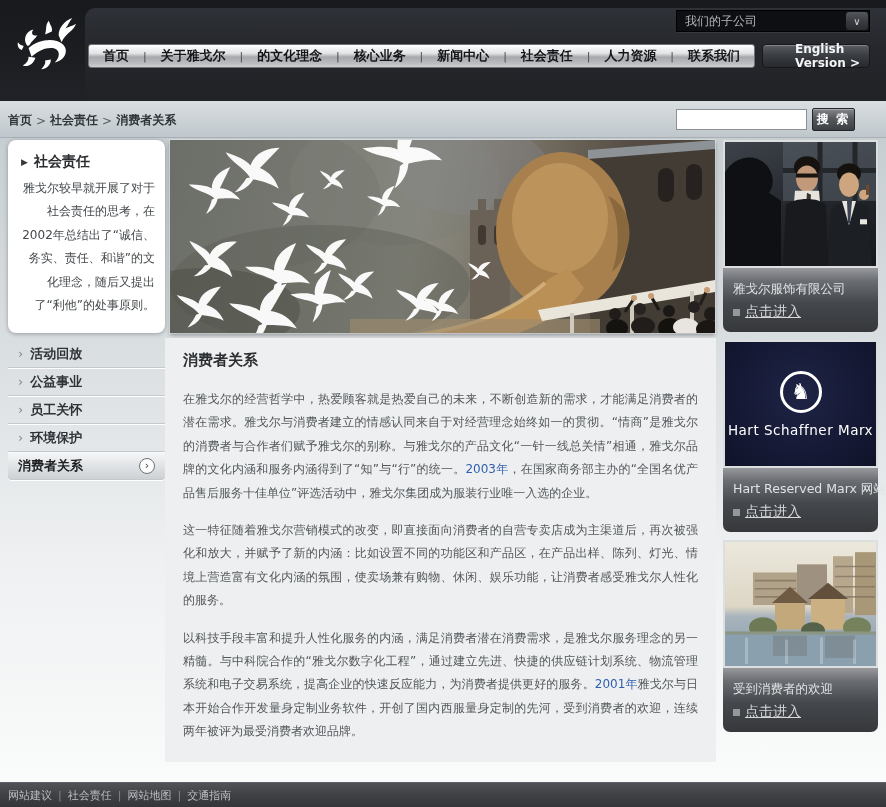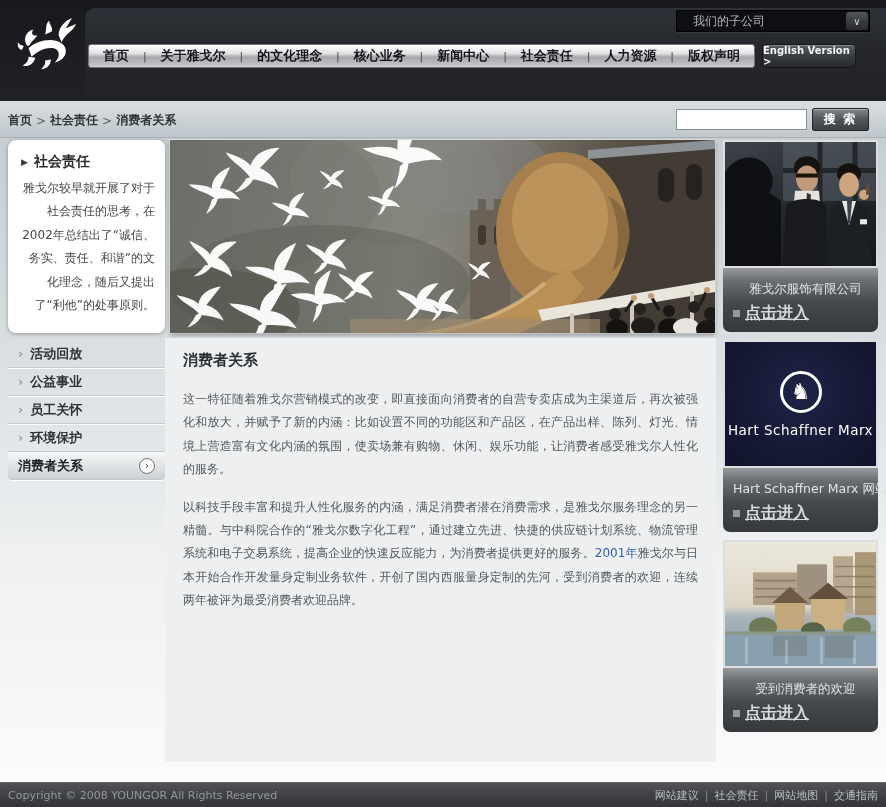--- a/index.html
+++ b/index.html
@@ -9,44 +9,44 @@
 
   
   .header { position:absolute; left:0; top:0; width:886px; height:101px; background:linear-gradient(180deg,#17191d 0%,#1c1e22 60%,#202227 100%); }
   .header-panel { position:absolute; left:85px; top:8px; width:801px; height:93px; border-radius:10px 0 0 0;
     background:linear-gradient(180deg,#2e3137 0%,#25272c 45%,#202226 100%); }
   .logo { position:absolute; left:16px; top:14px; width:62px; height:64px; }
   .logo svg { width:100%; height:100%; }
 
   .sub-dropdown { position:absolute; left:676px; top:10px; width:194px; height:22px; background:#0e0f12;
     border:1px solid #000; box-shadow:0 1px 0 rgba(255,255,255,.06); display:flex; align-items:center; cursor:pointer; }
-  .sub-dropdown .dd-label { flex:1; color:#b5b8bb; font-size:12px; padding-left:16px; white-space:nowrap; overflow:hidden; }
+  .sub-dropdown .dd-label { flex:1; color:#b5b8bb; font-size:12px; padding-left:8px; white-space:nowrap; overflow:hidden; }
   .dd-btn { width:24px; height:20px; margin-right:0; border-radius:4px; border:1px solid #101115;
     background:linear-gradient(180deg,#54575d 0%,#3a3c41 50%,#2a2c30 100%); color:#d3d5d7; font-size:10px;
     display:flex; align-items:center; justify-content:center; }
 
   .navbar { position:absolute; left:88px; top:44px; width:667px; height:24px; border-radius:3px; border:1px solid #6f7174;
     background:linear-gradient(180deg,#ffffff 0%,#e2e3e5 38%,#a6a8ab 55%,#bcbec1 85%,#cfd0d2 100%);
     display:flex; align-items:center; justify-content:space-between; padding:0 14px; }
   .nav-item { font-size:13px; font-weight:bold; color:#141619; cursor:pointer; white-space:nowrap; }
   .nav-sep { font-size:11px; color:#4a4c4f; }
 
-  .eng-btn { position:absolute; left:762px; top:44px; width:94px; height:24px; border-radius:4px; border:1px solid #17181c;
+  .eng-btn { position:absolute; left:762px; top:44px; width:108px; height:24px; border-radius:4px; border:1px solid #17181c;
     background:linear-gradient(180deg,#5a5d63 0%,#3b3e43 45%,#26282c 100%); box-shadow:inset 0 1px 0 rgba(255,255,255,.25);
-    color:#f3f4f5; font-size:10px; font-weight:bold; display:flex; align-items:center; justify-content:center; cursor:pointer; }
+    color:#f3f4f5; font-size:12px; font-weight:bold; display:flex; align-items:center; justify-content:center; cursor:pointer;padding-left:32px; }
 
   
   .crumb-bar { position:absolute; left:0; top:101px; width:886px; height:37px;
     background:linear-gradient(180deg,#d9dee1 0%,#cbd2d6 55%,#bfc7cc 100%); border-bottom:1px solid #a9b1b6; }
   .breadcrumb { position:absolute; left:8px; top:11px; font-size:12px; font-weight:bold; color:#2f3438; display:flex; gap:4px; align-items:center; }
   .crumb-item { cursor:pointer; }
   .crumb-item.current { cursor:default; }
   .crumb-sep { color:#5a6065; font-weight:normal; }
   .search-input { position:absolute; left:676px; top:8px; width:131px; height:21px; border:1px solid #8b9196; background:#fff; font-size:12px; padding:0 5px; }
-  .search-btn { position:absolute; left:812px; top:7px; width:57px; height:23px; border:1px solid #24262a; border-radius:2px;
+  .search-btn { position:absolute; left:812px; top:7px; width:43px; height:23px; border:1px solid #24262a; border-radius:2px;
     background:linear-gradient(180deg,#83868b 0%,#55585d 45%,#3c3f44 100%); box-shadow:inset 0 1px 0 rgba(255,255,255,.3);
     color:#fff; font-size:12px; font-weight:bold; letter-spacing:2px; cursor:pointer; }
 
   
   .content { position:absolute; left:0; top:138px; width:886px; height:644px;
     background:linear-gradient(180deg,#c7ced2 0%,#d8dde0 30%,#eef0f1 65%,#fafbfb 100%); }
 
   
   .banner { position:absolute; left:170px; top:2px; width:545px; height:193px; overflow:hidden;
     background:linear-gradient(100deg,#6a6c66 0%,#7e8078 28%,#8d8c83 45%,#767065 62%,#554d43 80%,#463e36 100%);
@@ -75,25 +75,25 @@
   .main-panel { position:absolute; left:165px; top:200px; width:551px; height:424px; background:#edeff0; padding:13px 18px 0 18px; }
   .main-title { font-size:15px; font-weight:600; color:#2c2f32; margin-bottom:18px; }
   .main-panel p { font-size:12px; color:#53575a; line-height:1.95; text-align:justify; margin-bottom:14px; }
   .blue { color:#2f5fae; }
 
   
   .promo { position:absolute; left:723px; width:155px; cursor:default; }
   .promo-photo { width:155px; height:128px; border:2px solid #dcdedf; background:#222; position:relative; overflow:hidden; }
   .promo-photo svg { position:absolute; left:0; top:0; width:100%; height:100%; }
   .promo-caption-panel { width:155px; height:64px; border-radius:0 0 7px 7px; padding:13px 0 4px 10px;
-    background:linear-gradient(180deg,#97999d 0%,#6a6d72 20%,#44474b 55%,#36383c 100%);text-align:center; }
+    background:linear-gradient(180deg,#97999d 0%,#6a6d72 20%,#44474b 55%,#36383c 100%); }
   .promo-caption { font-size:12.5px; color:#e0e2e4; margin-bottom:5px; white-space:nowrap; }
   .promo-link { display:flex; align-items:center; gap:5px; cursor:pointer; }
   .promo-link .bullet { width:7px; height:7px; background:#95989b; display:inline-block; }
-  .promo-link .link-text { font-size:16px; color:#d6d8da; text-decoration:underline;font-weight:bold; }
+  .promo-link .link-text { font-size:14px; color:#d6d8da; text-decoration:underline; }
   .photo-suits { background:linear-gradient(160deg,#3e434b 0%,#24272c 50%,#16181c 100%); }
   .photo-hsm { background:radial-gradient(circle at 50% 42%, #1f2446 0%, #141833 65%, #101328 100%);
     display:flex; flex-direction:column; align-items:center; justify-content:center; gap:9px; }
   .hsm-ring { width:42px; height:42px; border:3px solid #fff; border-radius:50%; display:flex; align-items:center; justify-content:center; }
   .hsm-horse { color:#fff; font-size:22px; line-height:1; }
   .hsm-text { color:#fff; font-size:13.5px; letter-spacing:.5px; white-space:nowrap; }
   .photo-estate { background:linear-gradient(180deg,#ebe8dc 0%,#ddd6c6 52%,#a9b4bc 60%,#8199a8 100%); }
 
   
   .footer { position:absolute; left:0; top:782px; width:886px; height:25px; border-top:1px solid #5d6066;
@@ -145,21 +145,21 @@
       <span class="nav-item">的文化理念</span>
       <span class="nav-sep">|</span>
       <span class="nav-item">核心业务</span>
       <span class="nav-sep">|</span>
       <span class="nav-item">新闻中心</span>
       <span class="nav-sep">|</span>
       <span class="nav-item">社会责任</span>
       <span class="nav-sep">|</span>
       <span class="nav-item">人力资源</span>
       <span class="nav-sep">|</span>
-      <span class="nav-item">版权声明</span>
+      <span class="nav-item">联系我们</span>
     </div>
 
     <div class="eng-btn">English Version &gt;</div>
   </div>
 
   <div class="crumb-bar">
     <div class="breadcrumb">
       <span class="crumb-item">首页</span>
       <span class="crumb-sep">&gt;</span>
       <span class="crumb-item">社会责任</span>
@@ -259,20 +259,21 @@
         <span class="menu-label">环境保护</span>
       </div>
       <div class="menu-item active">
         <span class="menu-label">消费者关系</span>
         <span class="menu-arrow-circle"><span>›</span></span>
       </div>
     </div>
 
     <div class="main-panel">
       <div class="main-title">消费者关系</div>
+      <p><span>在雅戈尔的经营哲学中，热爱顾客就是热爱自己的未来，不断创造新的需求，才能满足消费者的潜在需求。雅戈尔与消费者建立的情感认同来自于对经营理念始终如一的贯彻。“情商”是雅戈尔的消费者与合作者们赋予雅戈尔的别称。与雅戈尔的产品文化“一针一线总关情”相通，雅戈尔品牌的文化内涵和服务内涵得到了“知”与“行”的统一。</span><span class="blue">2003年</span><span>，在国家商务部主办的“全国名优产品售后服务十佳单位”评选活动中，雅戈尔集团成为服装行业唯一入选的企业。</span></p>
       <p><span>这一特征随着雅戈尔营销模式的改变，即直接面向消费者的自营专卖店成为主渠道后，再次被强化和放大，并赋予了新的内涵：比如设置不同的功能区和产品区，在产品出样、陈列、灯光、情境上营造富有文化内涵的氛围，使卖场兼有购物、休闲、娱乐功能，让消费者感受雅戈尔人性化的服务。</span></p>
       <p><span>以科技手段丰富和提升人性化服务的内涵，满足消费者潜在消费需求，是雅戈尔服务理念的另一精髓。与中科院合作的“雅戈尔数字化工程”，通过建立先进、快捷的供应链计划系统、物流管理系统和电子交易系统，提高企业的快速反应能力，为消费者提供更好的服务。</span><span class="blue">2001年</span><span>雅戈尔与日本开始合作开发量身定制业务软件，开创了国内西服量身定制的先河，受到消费者的欢迎，连续两年被评为最受消费者欢迎品牌。</span></p>
     </div>
 
     <div class="promo" style="top:2px">
       <div class="promo-photo photo-suits">
         <svg viewBox="0 0 151 122" preserveAspectRatio="none">
           <rect x="58" y="0" width="93" height="58" fill="#596069" opacity=".55"></rect>
           <line x1="95" y1="0" x2="95" y2="58" stroke="#23262a" stroke-width="5"></line>
           <line x1="130" y1="0" x2="130" y2="58" stroke="#23262a" stroke-width="5"></line>
@@ -304,21 +305,21 @@
     </div>
 
     <div class="promo" style="top:202px">
       <div class="promo-photo photo-hsm">
         <div class="hsm-ring">
           <span class="hsm-horse">♞</span>
         </div>
         <div class="hsm-text">Hart Schaffner Marx</div>
       </div>
       <div class="promo-caption-panel">
-        <div class="promo-caption">Hart Schaffner Marx 网站</div>
+        <div class="promo-caption">Hart Reserved Marx 网站</div>
         <div class="promo-link">
           <span class="bullet"></span>
           <span class="link-text">点击进入</span>
         </div>
       </div>
     </div>
 
     <div class="promo" style="top:402px">
       <div class="promo-photo photo-estate">
         <svg viewBox="0 0 151 122" preserveAspectRatio="none">
@@ -358,21 +359,20 @@
         <div class="promo-caption">受到消费者的欢迎</div>
         <div class="promo-link">
           <span class="bullet"></span>
           <span class="link-text">点击进入</span>
         </div>
       </div>
     </div>
   </div>
 
   <div class="footer">
-    <div class="footer-copy">Copyright © 2008 YOUNGOR All Rights Reserved</div>
     <div class="footer-links">
       <span class="flink">网站建议</span>
       <span class="footer-sep">|</span>
       <span class="flink">社会责任</span>
       <span class="footer-sep">|</span>
       <span class="flink">网站地图</span>
       <span class="footer-sep">|</span>
       <span class="flink">交通指南</span>
     </div>
   </div>

